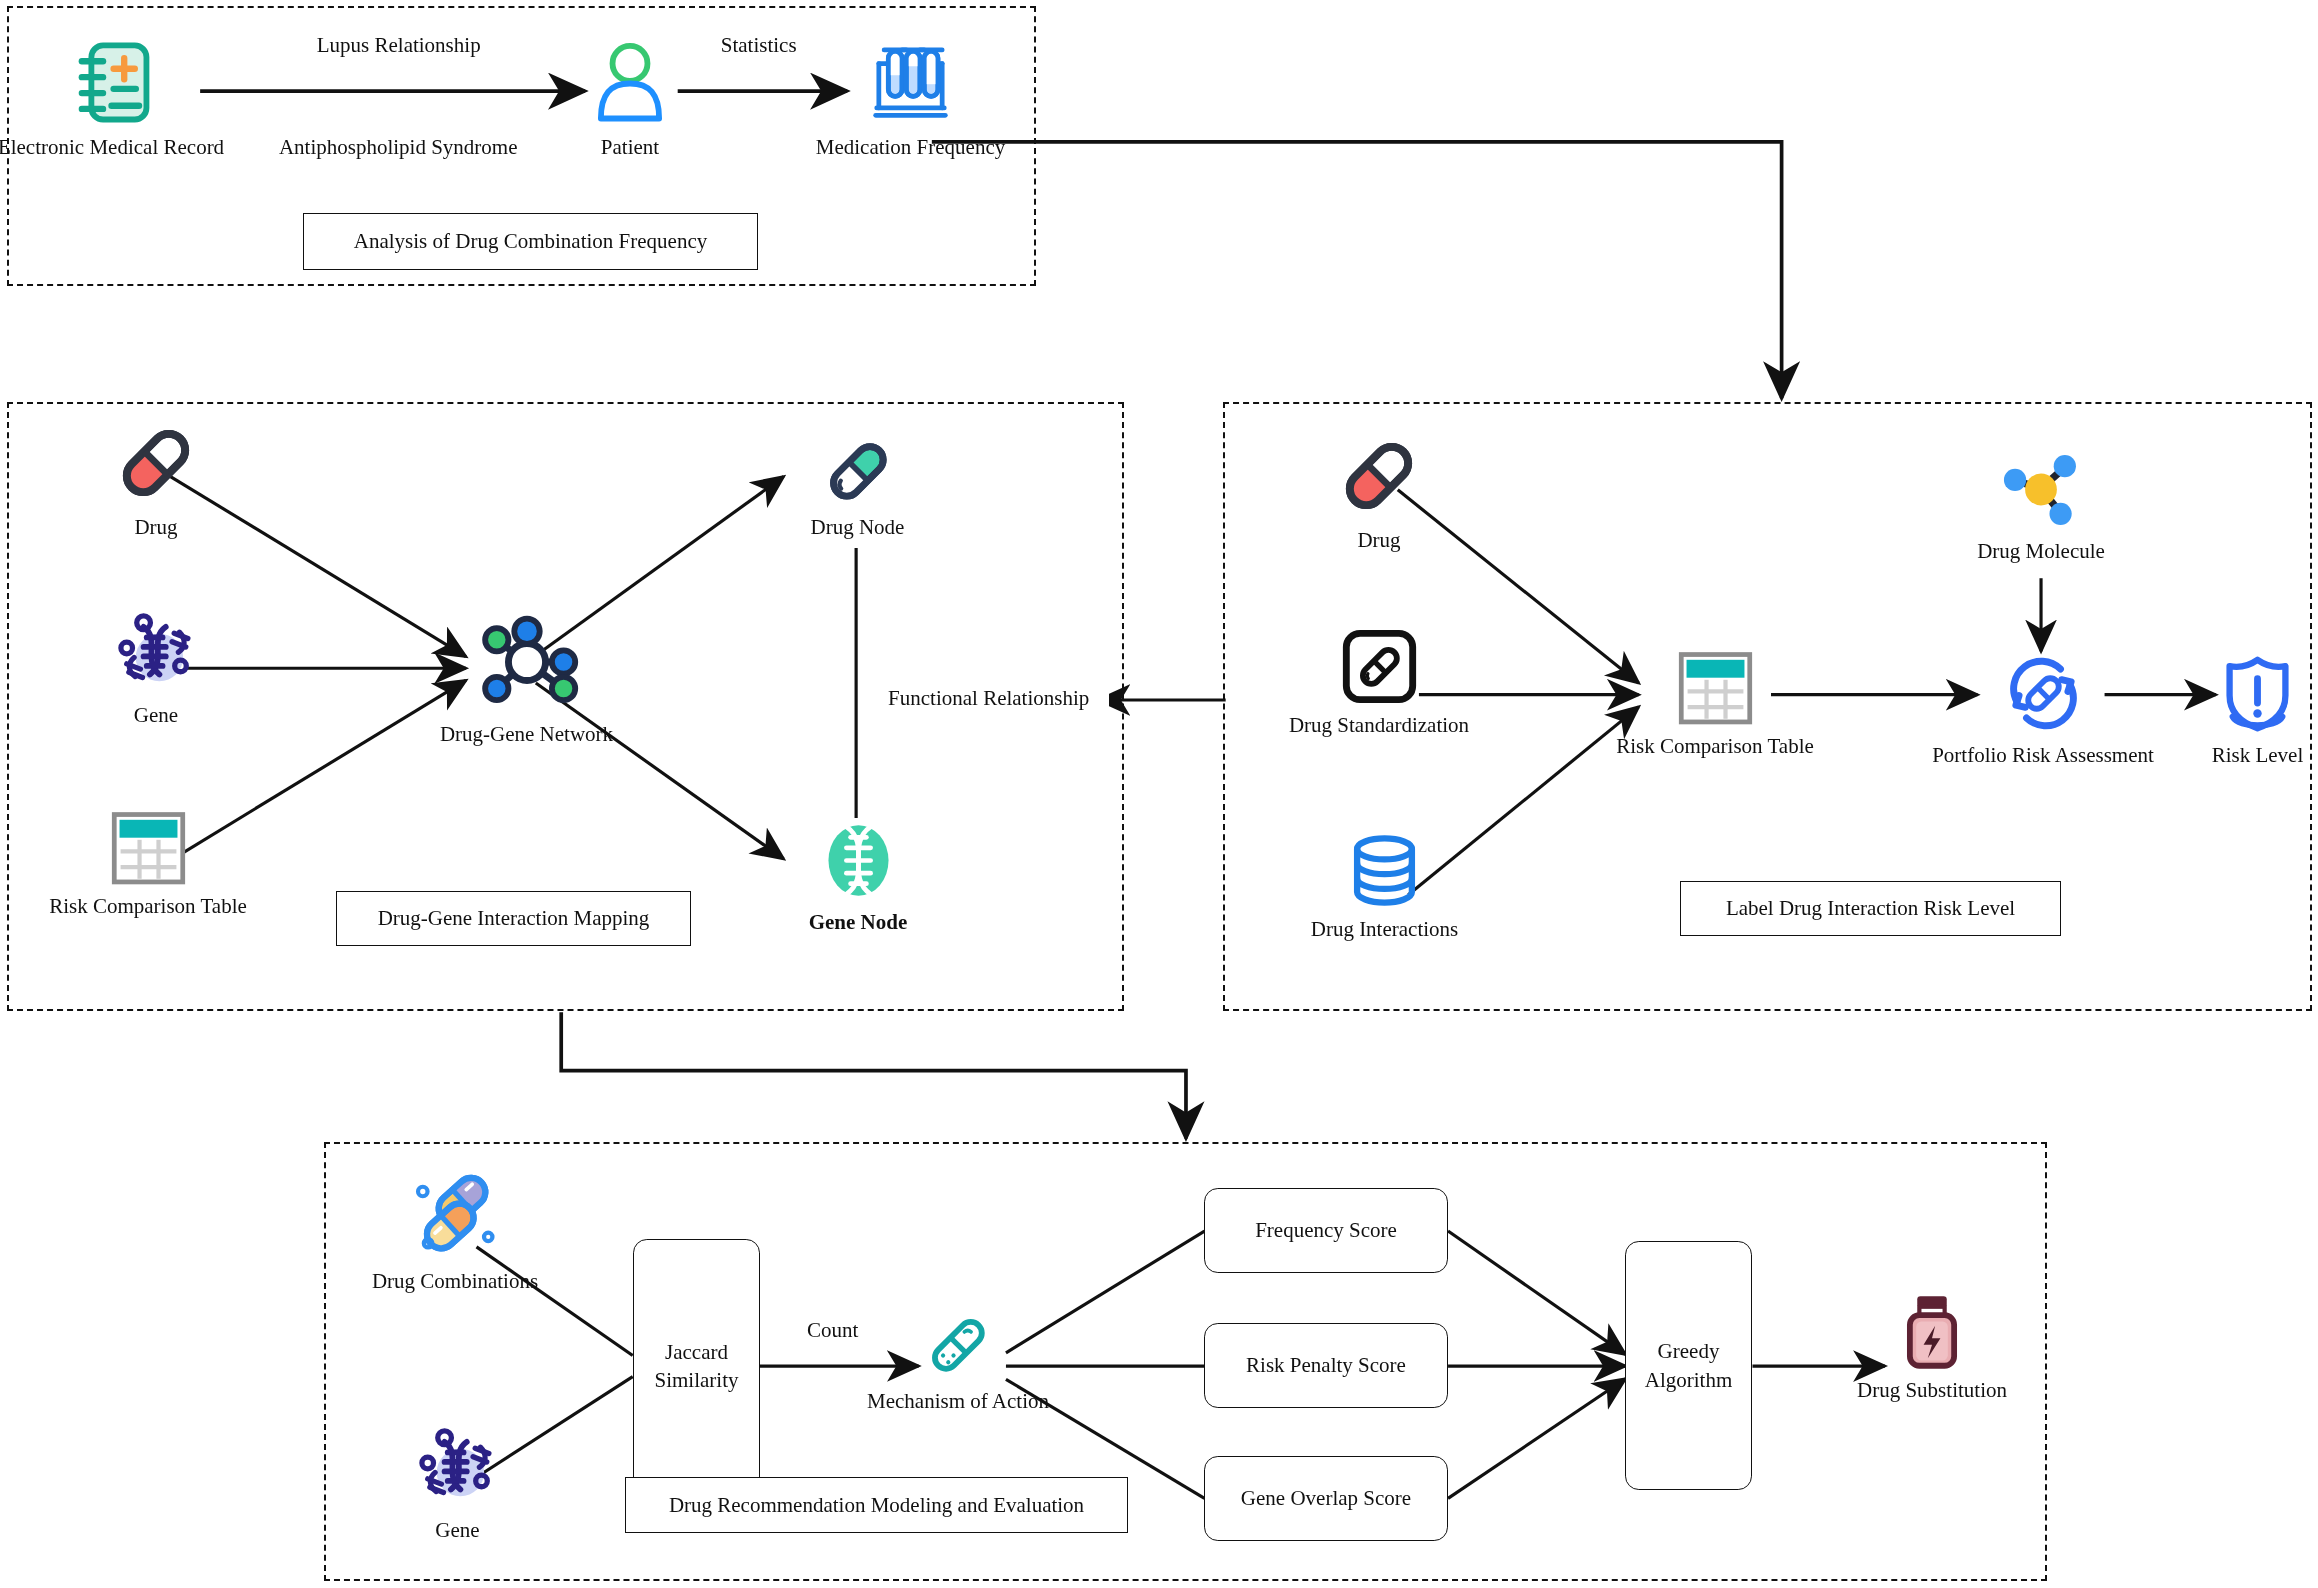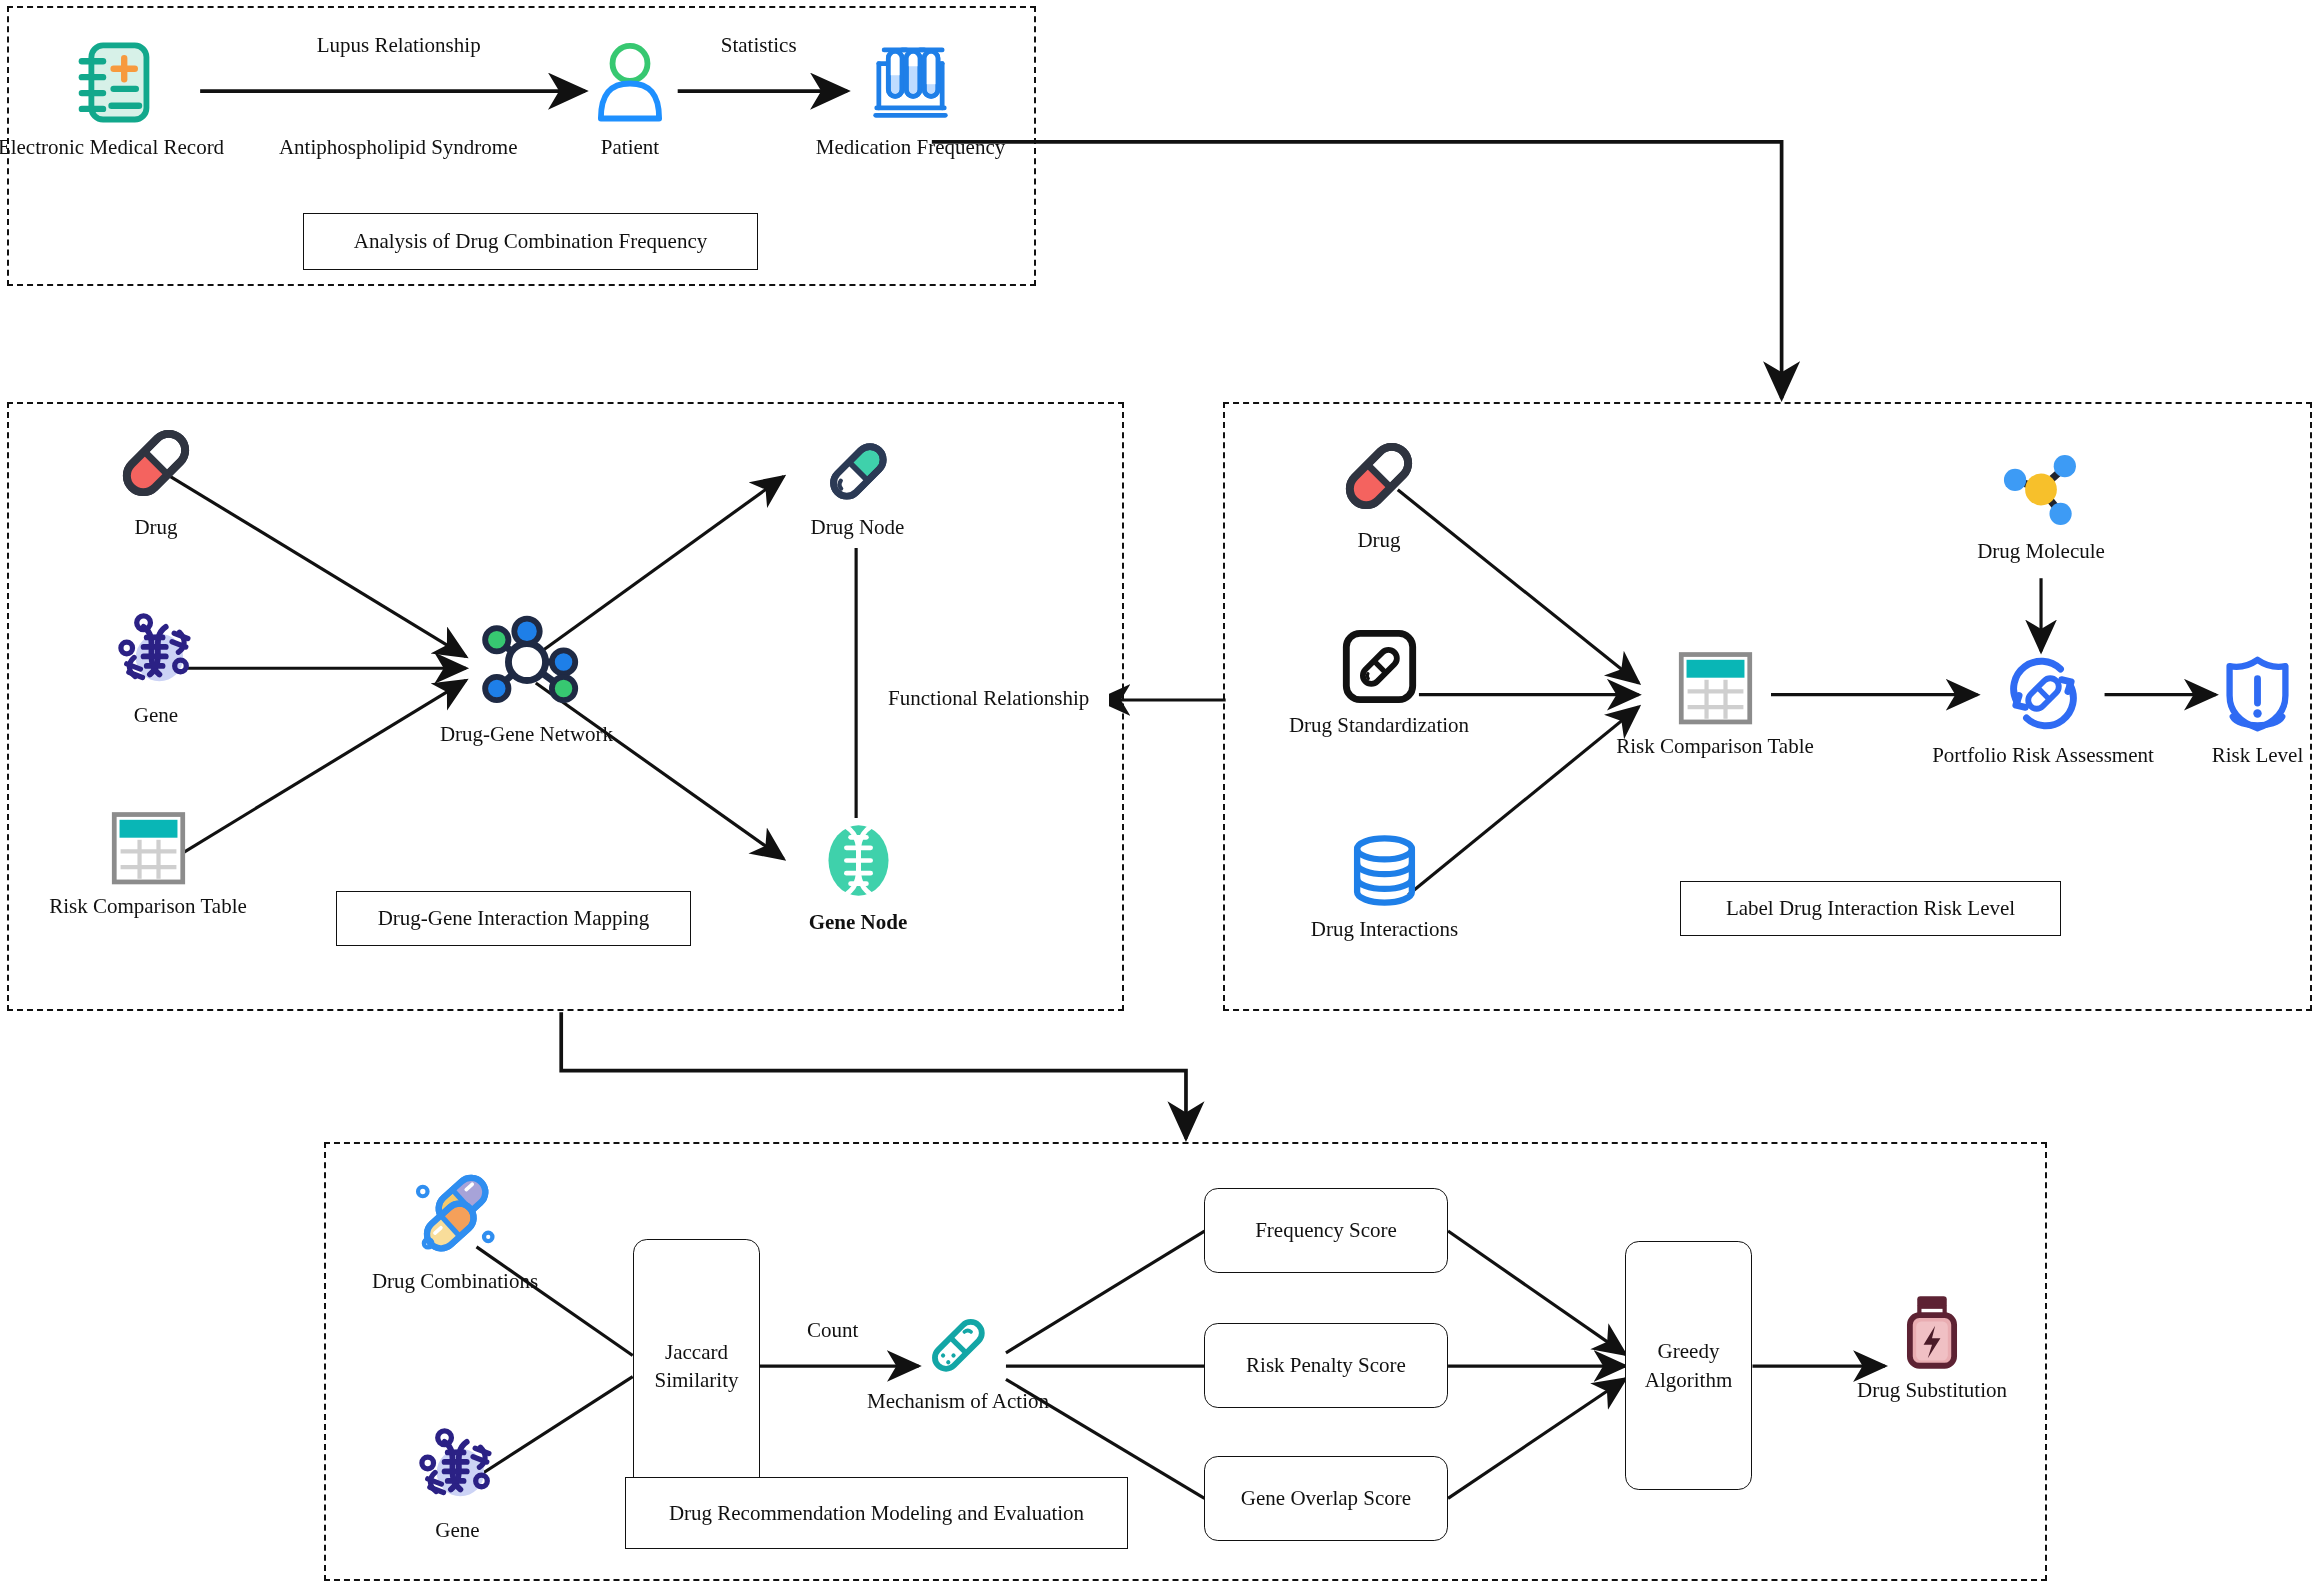--- a/index.html
+++ b/index.html
@@ -484,16 +484,16 @@
         <rect x="42" y="8" width="56" height="20" rx="6" fill="#5d2233"></rect>
         <rect x="46" y="28" width="48" height="16" fill="#ffffff" stroke="#5d2233" stroke-width="8"></rect>
         <rect x="28" y="44" width="84" height="96" rx="18" fill="#e9adb2" stroke="#5d2233" stroke-width="11"></rect>
         <rect x="40" y="56" width="60" height="74" rx="10" fill="#f0c0c4"></rect>
         <path d="M76 64 L54 100 L70 100 L62 126 L86 88 L70 88 Z" fill="#4b1b28"></path>
       </svg>
     </div>
     <div class="lbl">Drug Substitution</div>
   </div>
 
-  <div class="caption" style="left:625px;top:1477px;width:503px;height:72px;">Drug Recommendation Modeling and Evaluation</div>
+  <div class="caption" style="left:625px;top:1477px;width:503px;height:56px;">Drug Recommendation Modeling and Evaluation</div>
 
 </div>
 
 
 </body></html>

